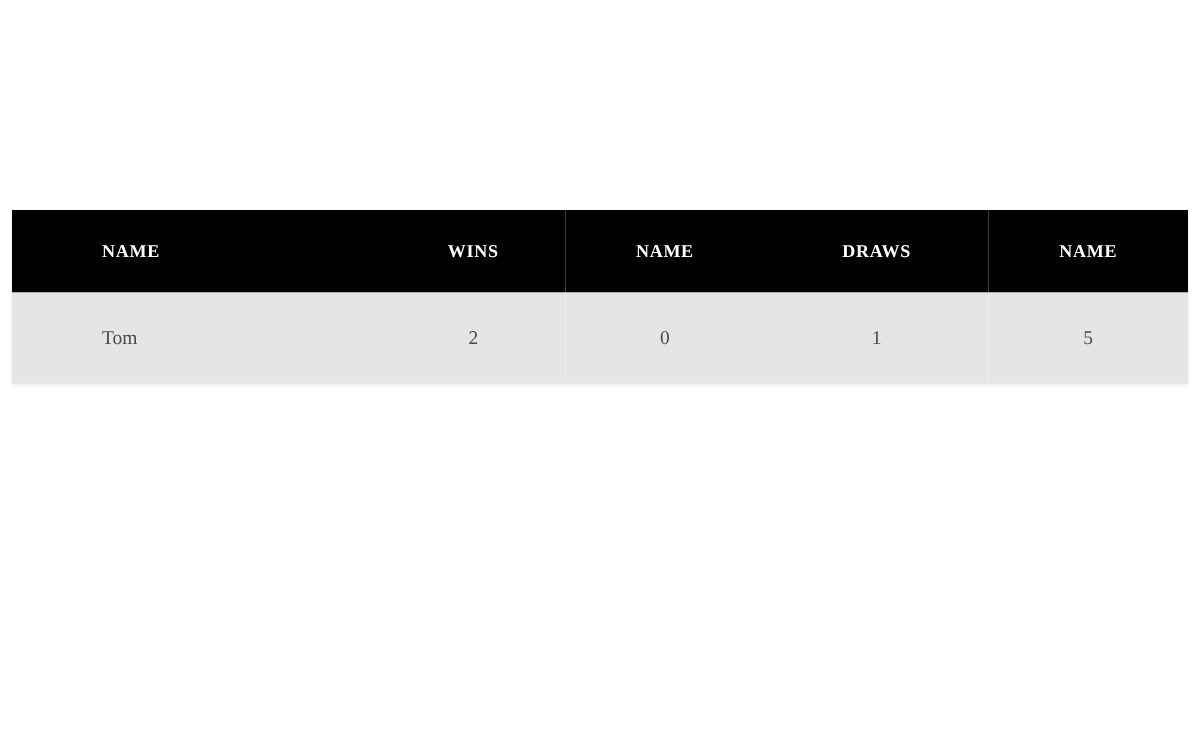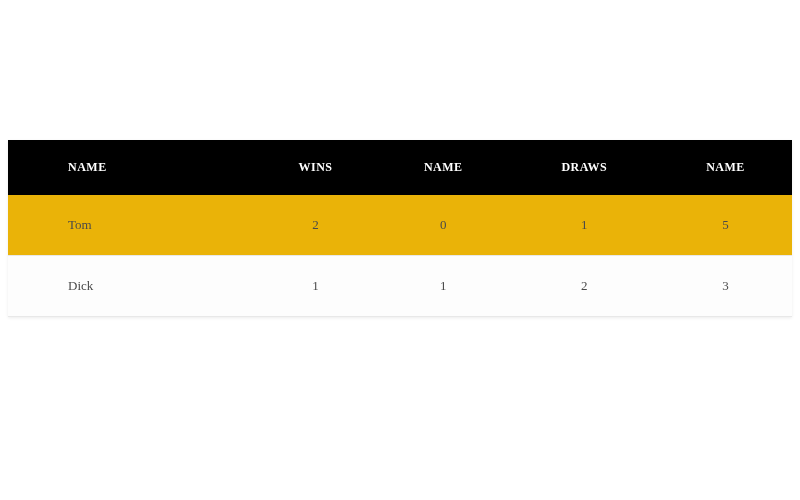--- a/index.html
+++ b/index.html
@@ -34,21 +34,21 @@
       font-size: 12px;
       letter-spacing: 0.5px;
       padding: 20px 10px;
       text-align: center;
     }
     thead th:first-child {
       text-align: left;
       padding-left: 60px;
     }
     tbody tr {
-      background: #eab308;
+      background: #e5e5e5;
     }
     tbody tr:nth-child(even) {
       background: #fdfdfd;
     }
     tbody td {
       padding: 22px 10px;
       text-align: center;
       font-size: 13px;
       color: #4a4a4a;
       border-bottom: 1px solid #e8e8e8;
@@ -73,22 +73,15 @@
       </tr>
     </thead>
     <tbody>
       <tr>
         <td>Tom</td>
         <td>2</td>
         <td>0</td>
         <td>1</td>
         <td>5</td>
       </tr>
-      <tr>
-        <td>Dick</td>
-        <td>1</td>
-        <td>1</td>
-        <td>2</td>
-        <td>3</td>
-      </tr>
     </tbody>
   </table>
 </div>
 
 </body></html>

